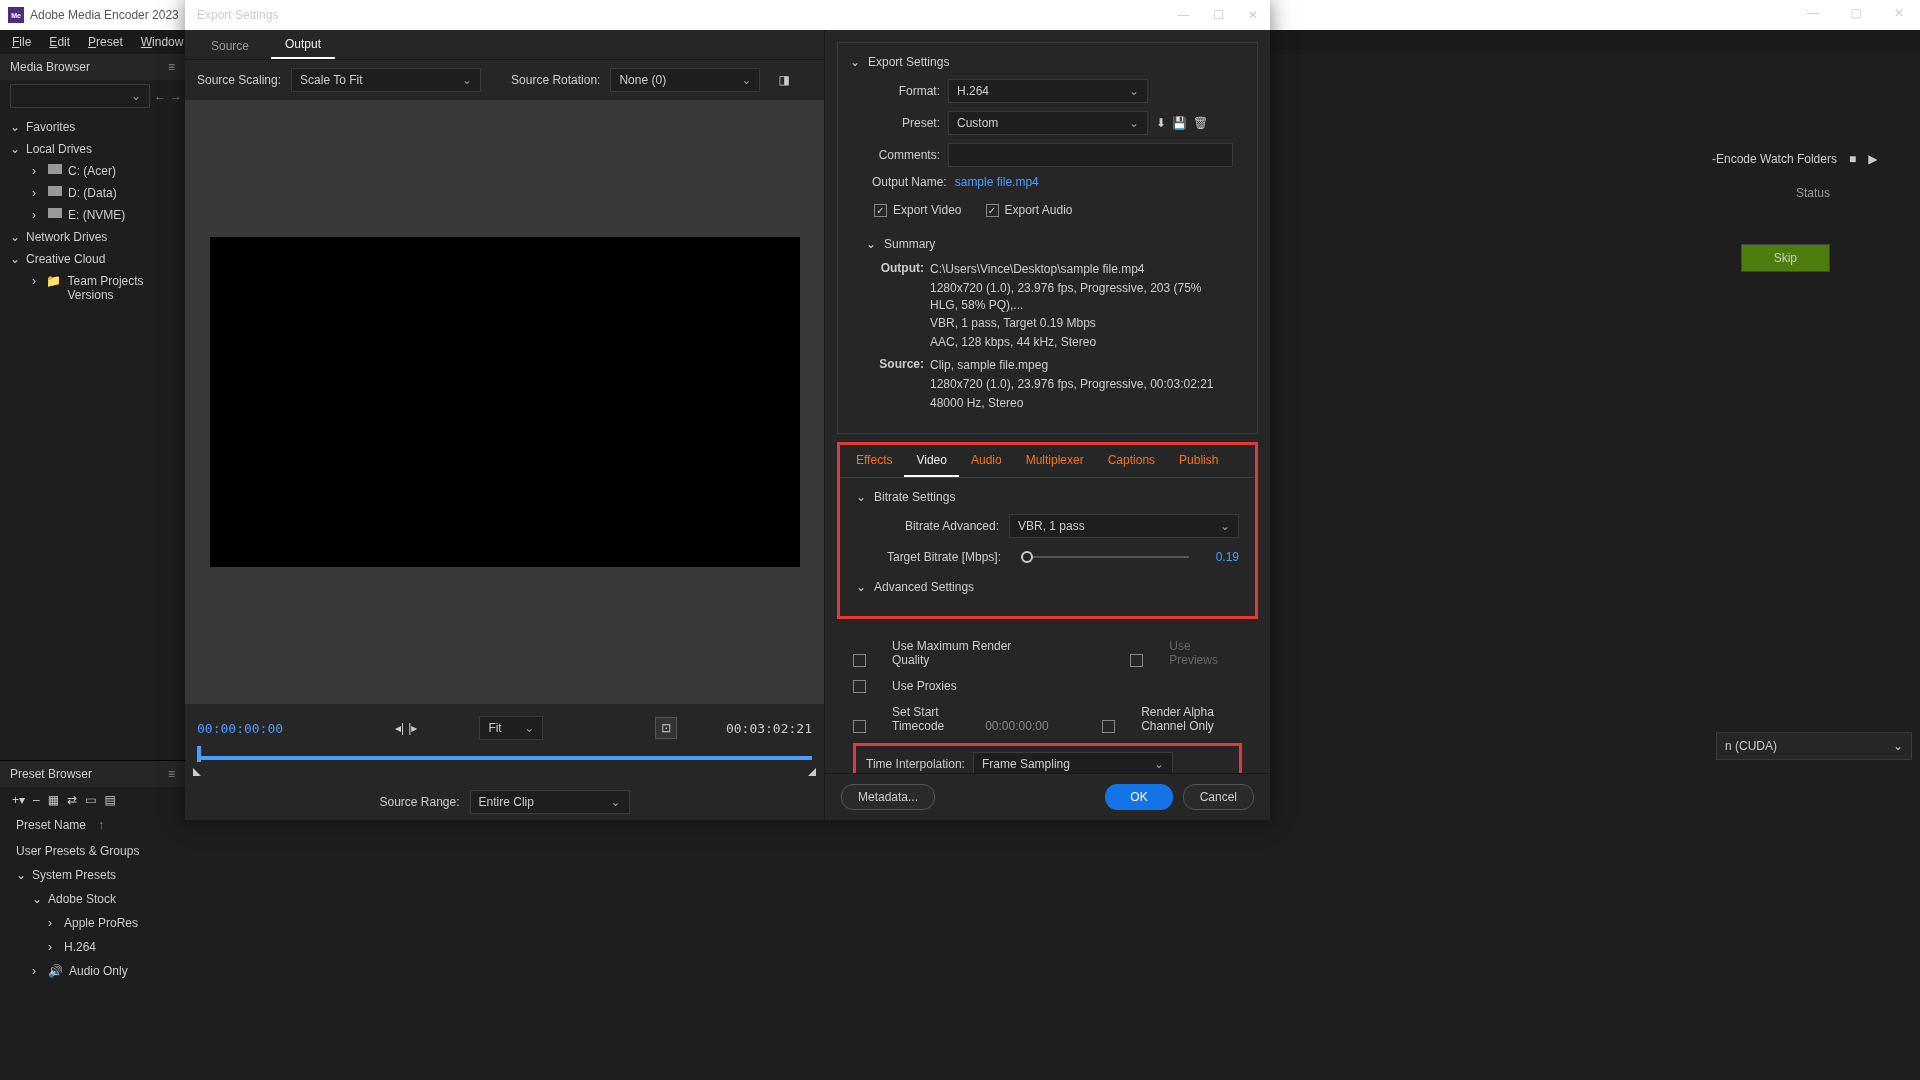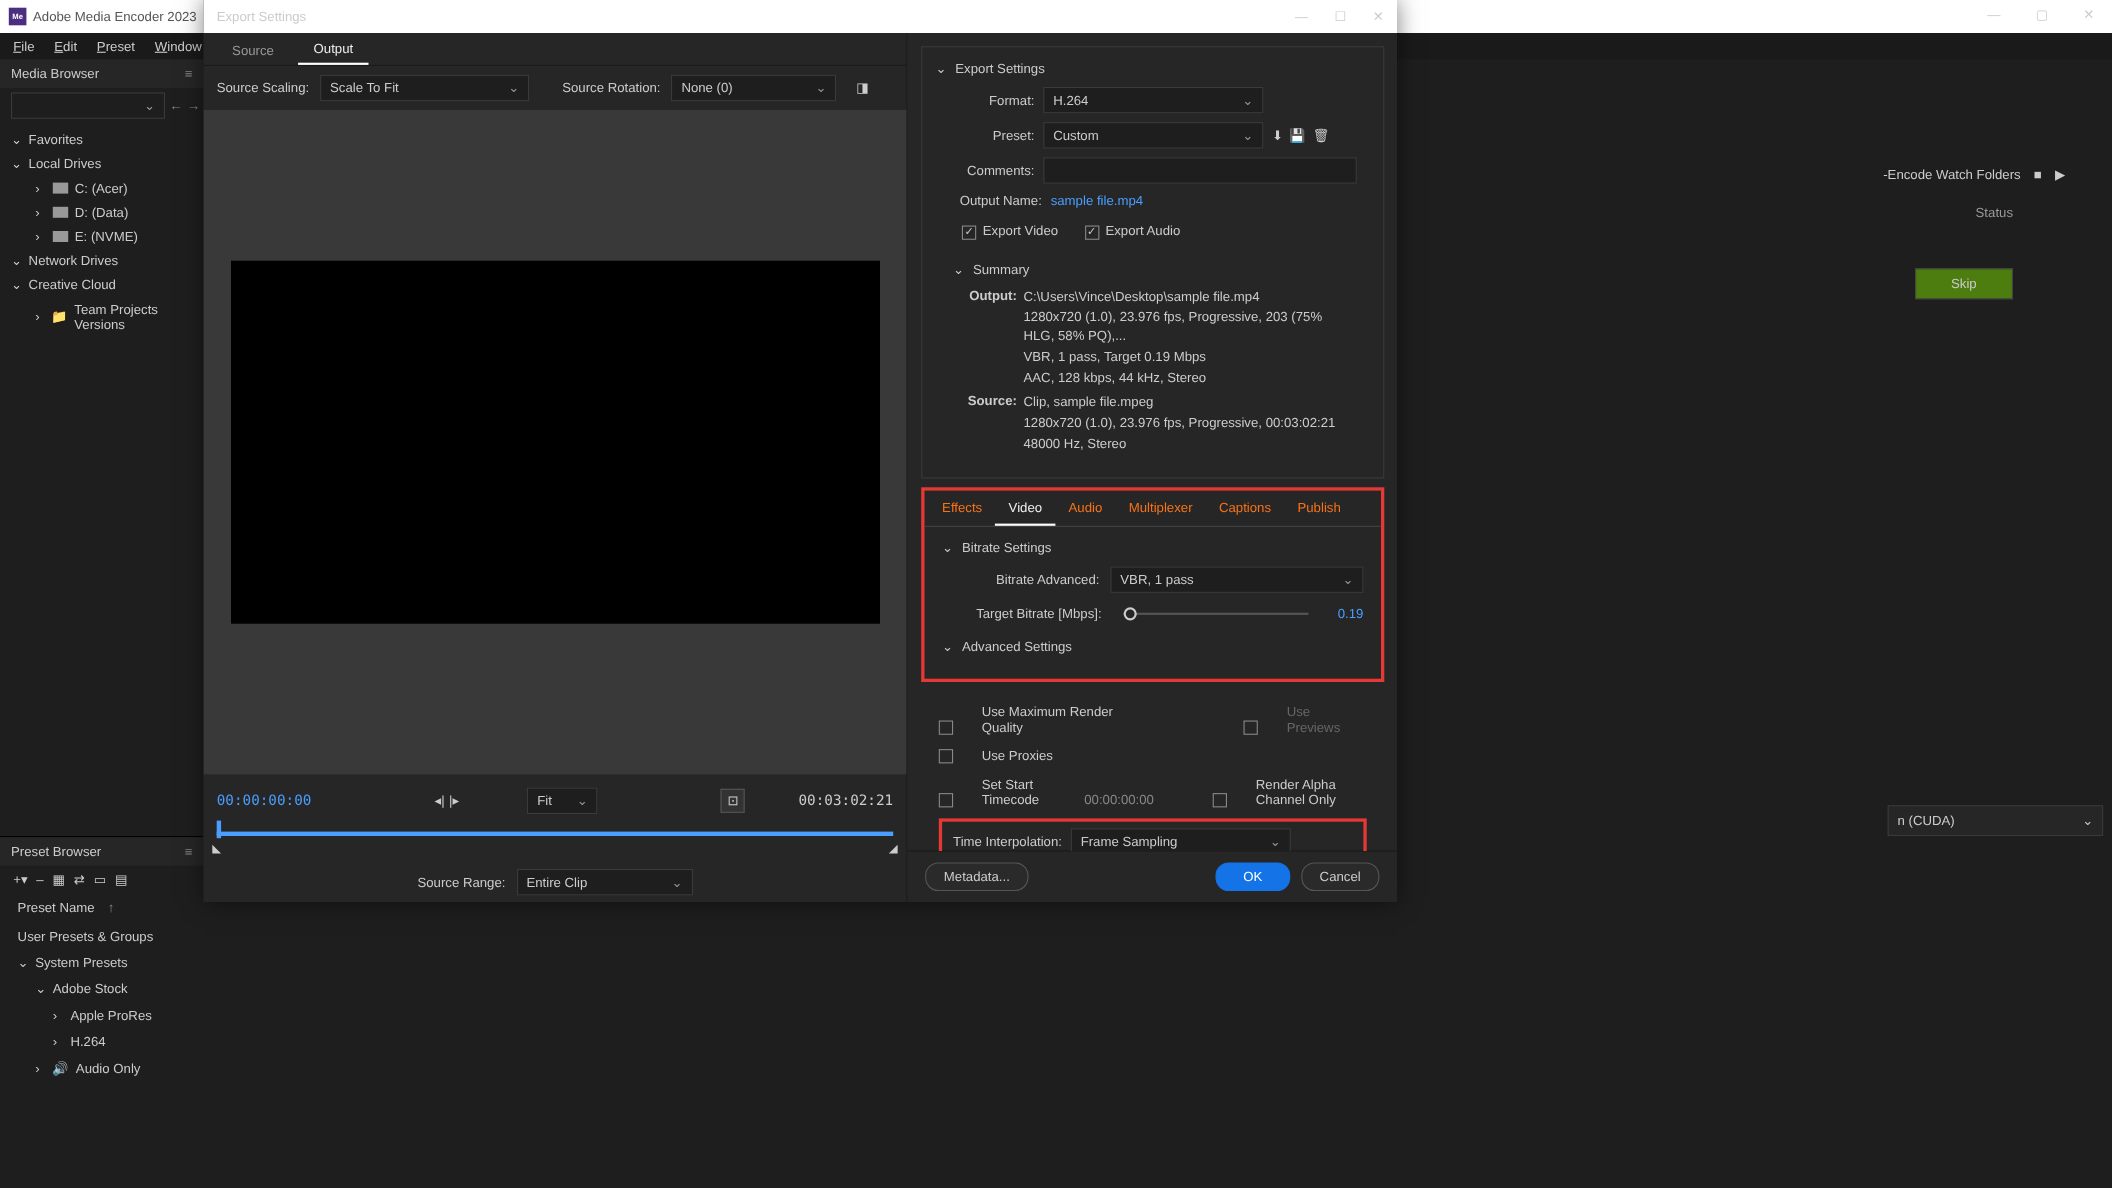--- a/index.html
+++ b/index.html
@@ -12,21 +12,21 @@
 .menubar { height: 24px; background: #1a1a1a; display: flex; align-items: center; padding: 0 4px; gap: 2px; }
 .menubar span { padding: 2px 8px; color: #ccc; cursor: pointer; }
 .menubar span u { text-decoration: underline; }
 
 .main-layout { display: flex; height: calc(1080px - 54px); }
 
 
 .left-panels { width: 185px; background: #1e1e1e; display: flex; flex-direction: column; flex-shrink: 0; }
 .panel-header { padding: 6px 10px; background: #262626; color: #ccc; display: flex; align-items: center; gap: 6px; }
 .media-browser { flex: 1; padding: 4px 0; overflow: hidden; }
-.tree-item { padding: 4px 10px; display: flex; align-items: center; gap: 6px; cursor: pointer; }
+.tree-item { padding: 4px 10px; display: flex; align-items: flex-start; gap: 6px; cursor: pointer; }
 .tree-child { padding-left: 32px; }
 .chevron { width: 10px; display: inline-block; color: #ccc; }
 .chevron.down::before { content: '⌄'; }
 .chevron.right::before { content: '›'; }
 .drive-icon { width: 14px; height: 10px; background: #999; display: inline-block; }
 .nav-row { display: flex; align-items: center; gap: 4px; padding: 4px 10px; }
 .nav-dropdown { flex: 1; height: 22px; background: #333; border: 1px solid #444; }
 
 .preset-browser { height: 320px; border-top: 1px solid #000; }
 .preset-toolbar { display: flex; gap: 8px; padding: 6px 12px; color: #888; }

